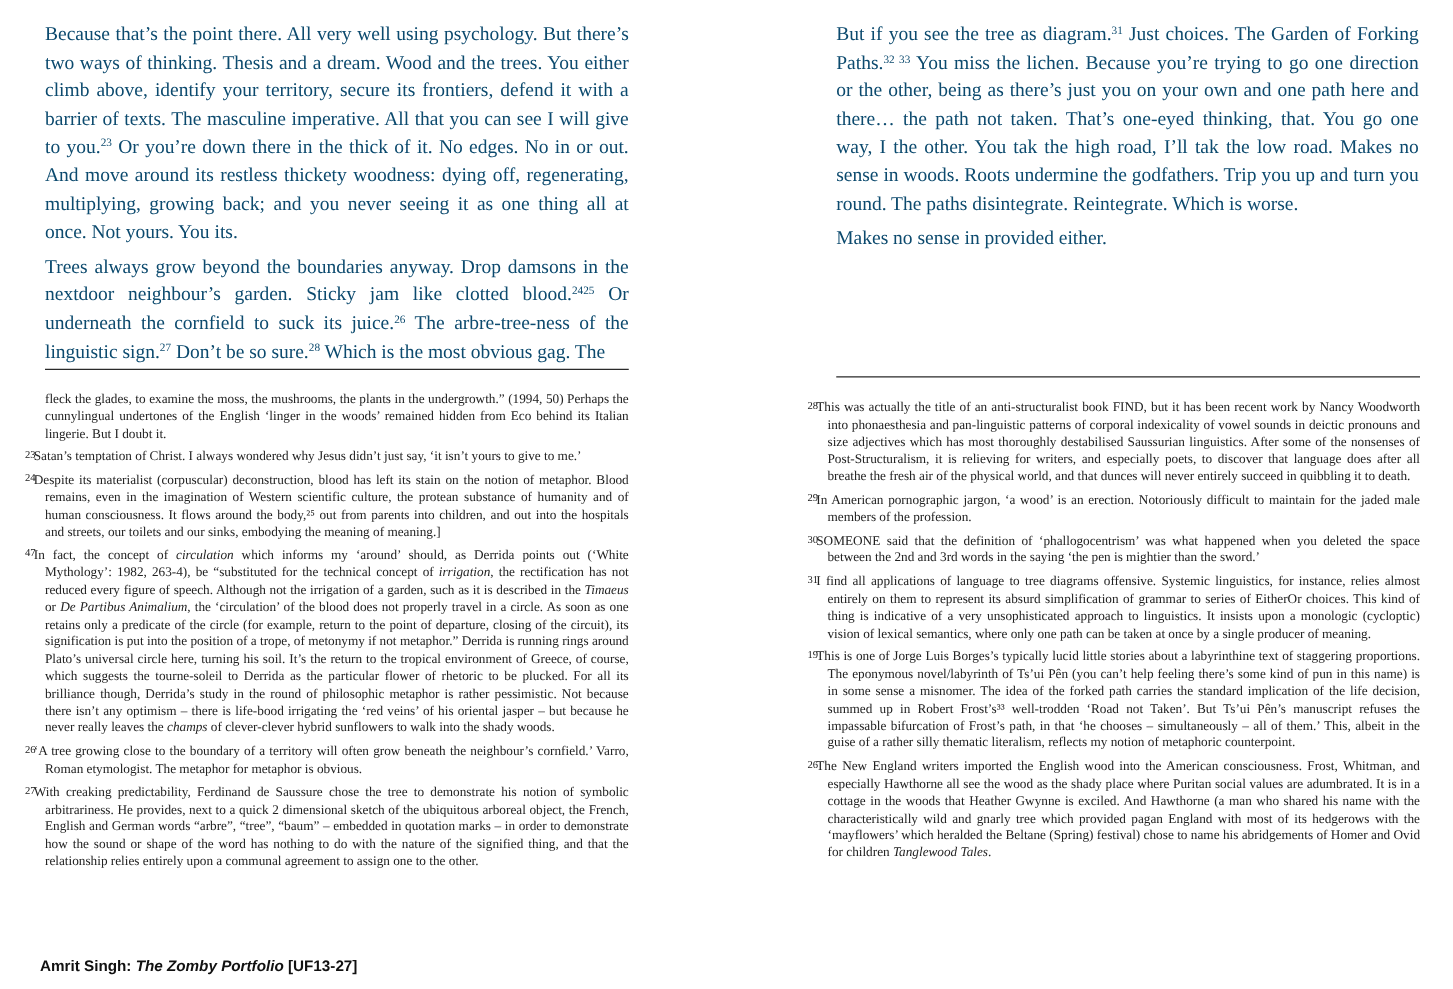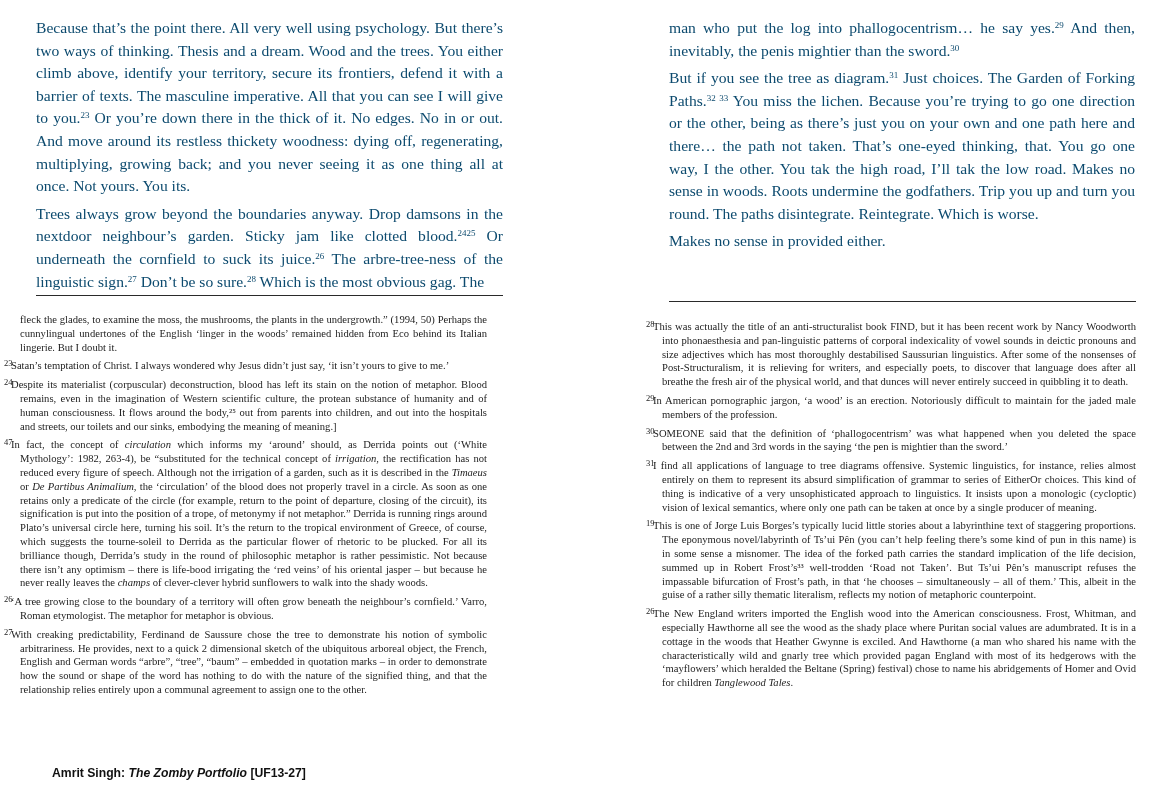--- a/index.html
+++ b/index.html
@@ -28,32 +28,32 @@
     border-top: 1.6px solid #2a2a2a;
   }
   .page-left .rule { left: 36px; width: 467px; top: 295px; }
   .page-right .rule { left: 89px; width: 467px; top: 301px; }
 
   .notes {
     position: absolute;
     font-size: 10.6px; line-height: 13.8px;
     text-align: justify; color: #222;
   }
-  .page-left .notes { left: 4px; top: 313px; width: 483px; }
+  .page-left .notes { left: 20px; top: 313px; width: 483px; }
   .page-right .notes { left: 646px; left: 66px; top: 320px; width: 490px; }
   .note { position: relative; padding-left: 16px; margin-bottom: 5px; }
   .note-num {
     position: absolute; left: 0; top: -1px;
     font-size: 8.5px; line-height: 10px;
   }
   .note-body { display: block; }
   i { font-style: italic; }
 
   .footer {
-    position: absolute; left: 52px; top: 766px;
+    position: absolute; left: 32px; top: 766px;
     font-family: "Liberation Sans", "DejaVu Sans", sans-serif;
     font-weight: bold; font-size: 12.2px; color: #111;
   }
   .footer .title { font-style: italic; }
 </style>
 </head>
 <body>
 
 <div class="page page-left">
   <div class="body-text" id="left-body">
@@ -84,21 +84,20 @@
       </div>
       <div class="note">
         <span class="note-num">27</span>
         <div class="note-body" style="text-indent: -9px; padding-left: 9px; margin-left: -9px;">With creaking predictability, Ferdinand de Saussure chose the tree to demonstrate his notion of symbolic arbitrariness. He provides, next to a quick 2 dimensional sketch of the ubiquitous arboreal object, the French, English and German words “arbre”, “tree”, “baum” – embedded in quotation marks – in order to demonstrate how the sound or shape of the word has nothing to do with the nature of the signified thing, and that the relationship relies entirely upon a communal agreement to assign one to the other.</div>
       </div>
     </div>
 </div>
 
 <div class="page page-right">
   <div class="body-text" id="right-body">
-      <p><span>man who put the log into phallogocentrism… he say yes.</span><sup>29</sup><span> And then, inevitably, the penis mightier than the sword.</span><sup>30</sup></p>
       <p><span>But if you see the tree as diagram.</span><sup>31</sup><span> Just choices. The Garden of Forking Paths.</span><sup>32 33</sup><span> You miss the lichen. Because you’re trying to go one direction or the other, being as there’s just you on your own and one path here and there… the path not taken. That’s one-eyed thinking, that. You go one way, I the other. You tak the high road, I’ll tak the low road. Makes no sense in woods. Roots undermine the godfathers. Trip you up and turn you round. The paths disintegrate. Reintegrate. Which is worse.</span></p>
       <p><span>Makes no sense in provided either.</span></p>
     </div>
   <div class="rule"></div>
   <div class="notes" id="right-notes">
       <div class="note">
         <span class="note-num">28</span>
         <div class="note-body" style="text-indent: -9px; padding-left: 9px; margin-left: -9px;">This was actually the title of an anti-structuralist book FIND, but it has been recent work by Nancy Woodworth  into phonaesthesia and pan-linguistic patterns of corporal indexicality of vowel sounds in deictic pronouns and size adjectives which has most thoroughly destabilised Saussurian linguistics. After some of the nonsenses of Post-Structuralism, it is relieving for writers, and especially poets, to discover that language does after all breathe the fresh air of the physical world, and that dunces will never entirely succeed in quibbling it to death.</div>
       </div>
       <div class="note">

